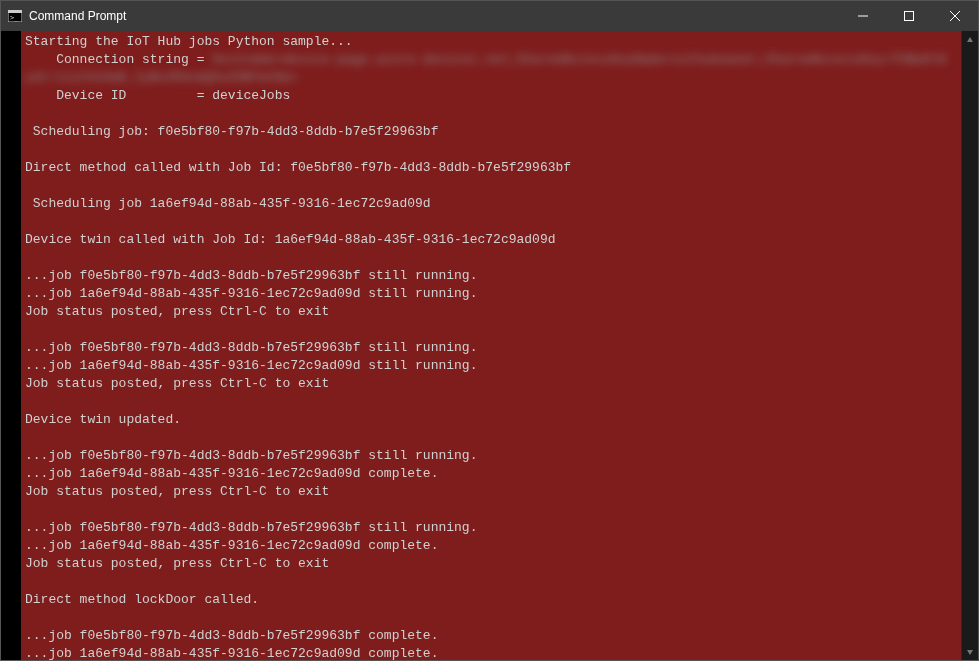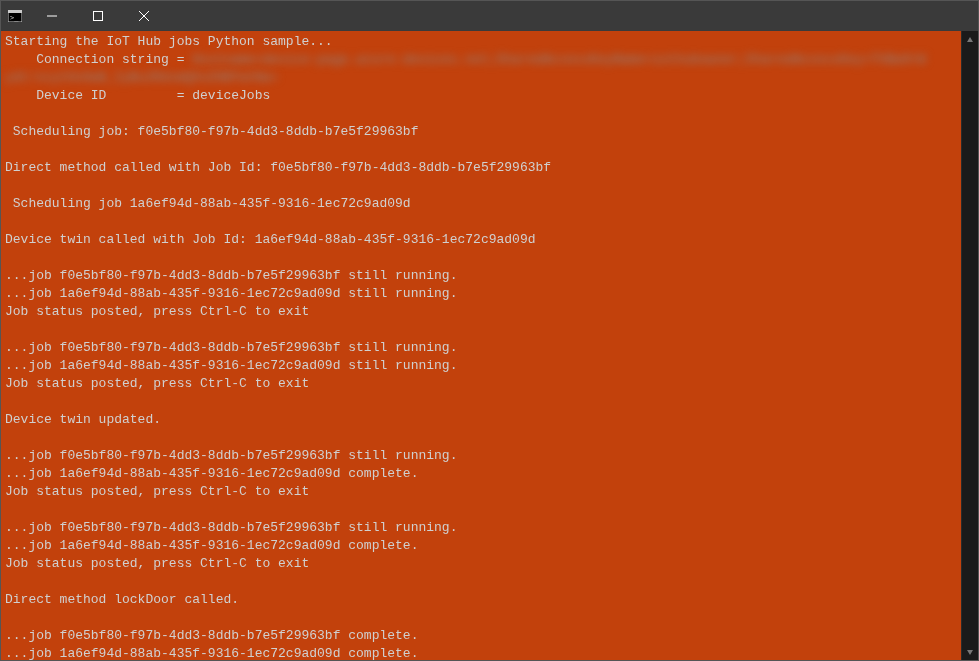--- a/index.html
+++ b/index.html
@@ -54,21 +54,22 @@
       justify-content: center;
       color: #ffffff;
     }
     .titlebar-btn svg {
       width: 10px;
       height: 10px;
     }
     .terminal-wrap {
       position: relative;
       height: calc(100% - 30px);
-      background: #c2410c;
+      background: #7f1d1d;
+      margin-left: 20px;
     }
     .terminal {
       height: 100%;
       padding: 2px 4px;
       white-space: pre;
       line-height: 18px;
       overflow: hidden;
       color: #d0d0d0;
     }
     .scrollbar {
@@ -113,20 +114,21 @@
 <body>
 
 <div class="titlebar">
   <span class="titlebar-icon">
     <svg viewBox="0 0 14 12">
       <rect x="0" y="0" width="14" height="12" fill="#000" stroke="#ccc" stroke-width="1"></rect>
       <rect x="0" y="0" width="14" height="3" fill="#ccc"></rect>
       <text x="2" y="10" font-size="7" fill="#ccc" font-family="monospace">&gt;_</text>
     </svg>
   </span>
+  <span class="titlebar-title">Command Prompt</span>
   <div class="titlebar-controls">
     <div class="titlebar-btn">
       <svg viewBox="0 0 10 10">
           <line x1="0" y1="5" x2="10" y2="5" stroke="#fff" stroke-width="1"></line>
         </svg>
     </div>
     <div class="titlebar-btn">
       <svg viewBox="0 0 10 10">
           <rect x="0.5" y="0.5" width="9" height="9" fill="none" stroke="#fff" stroke-width="1"></rect>
         </svg>

